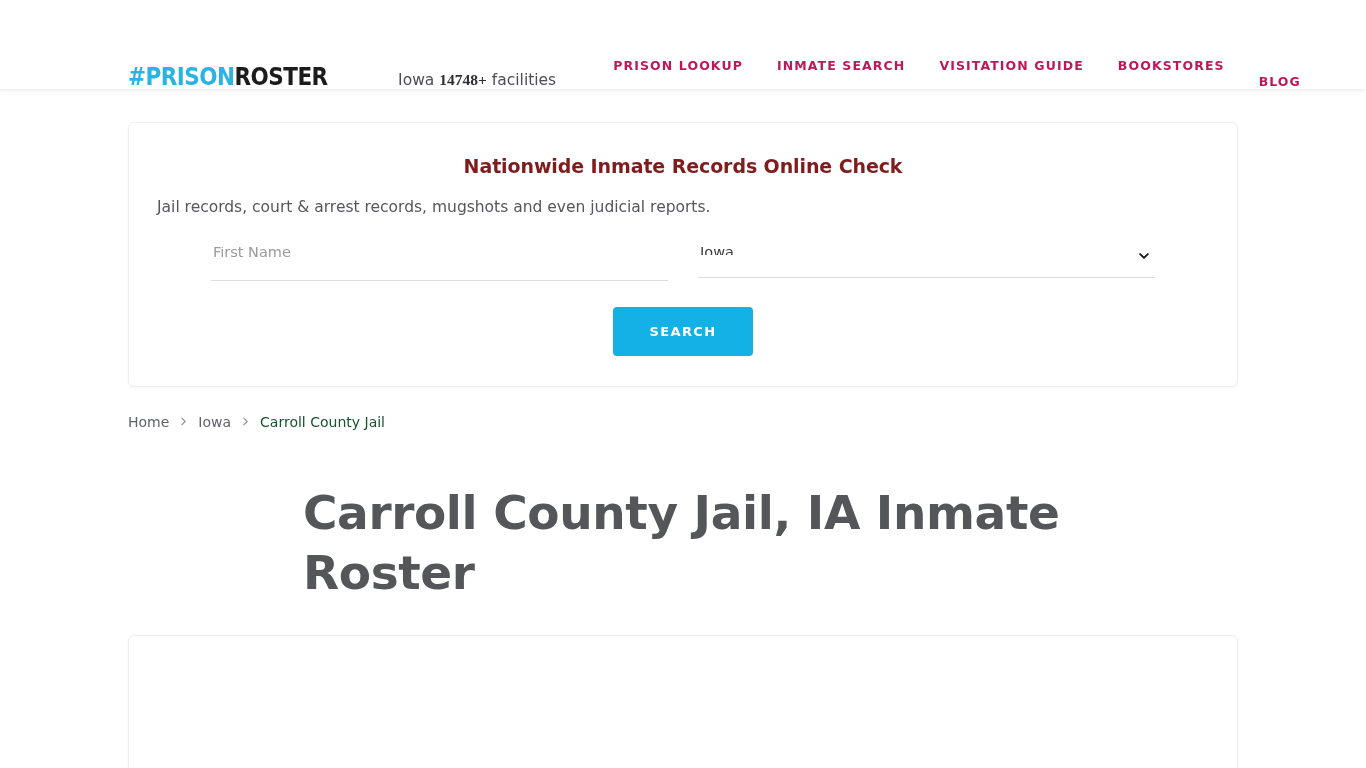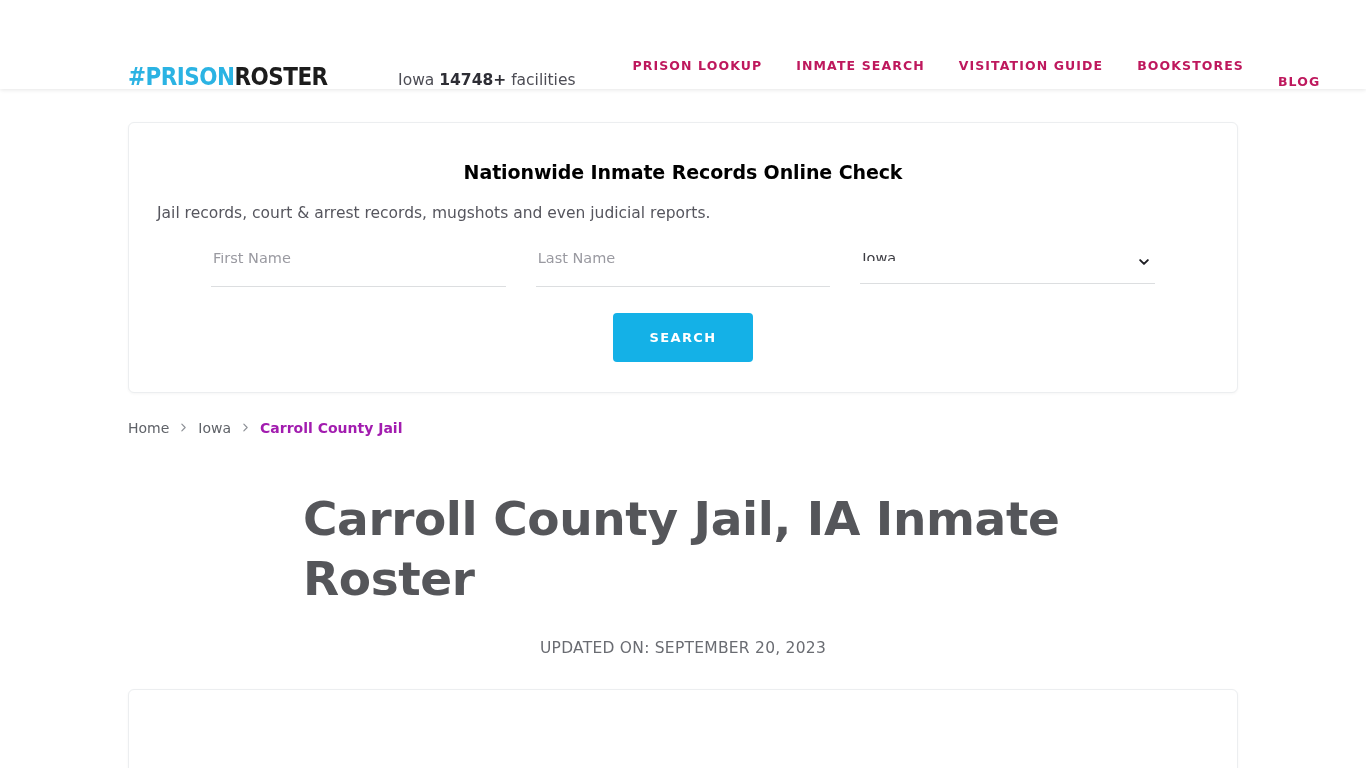--- a/index.html
+++ b/index.html
@@ -46,21 +46,21 @@
   .logo .logo-hash { color: #2bb3e3; }
   .logo .logo-roster { color: #1c1c1c; }
 
   .facilities-count {
     font-size: 15.5px;
     color: #4d4d55;
     white-space: nowrap;
     margin-right: 40px;
     font-weight: 400;
   }
-  .facilities-count b { font-weight: 700; color: #2e2e35; }
+  .facilities-count b { font-weight: 700; color: #2e2e35; font-family: Liberation Serif, serif; }
 
   .main-nav {
     display: flex;
     align-items: center;
     gap: 0px;
   }
   .nav-link {
     font-size: 12.5px;
     letter-spacing: 1.1px;
     font-weight: 600;
@@ -85,22 +85,22 @@
     background: #ffffff;
     border: 1px solid #eceef0;
     border-radius: 6px;
     box-shadow: 0 1px 3px rgba(0,0,0,0.04);
     padding: 24px 28px 30px 28px;
   }
   .search-title {
     text-align: center;
     font-size: 19px;
     font-weight: 700;
-    color: #000000;
-    margin: 14px 0 0 0;
+    color: #7f1d1d;
+    margin: 8px 0 0 0;
     letter-spacing: -0.1px;
   }
   .search-subtitle {
     font-size: 15.5px;
     color: #56565e;
     margin: 21px 0 0 0;
     font-weight: 400;
   }
 
   .search-fields {
@@ -174,22 +174,22 @@
     align-items: center;
     margin-top: 27px;
     font-size: 14px;
   }
   .crumb {
     color: #5f6268;
     text-decoration: none;
     font-weight: 400;
   }
   .crumb.current {
-    color: #a21caf;
-    font-weight: 700;
+    color: #14532d;
+    font-weight: 400;
   }
   .crumb-sep {
     margin: 0 9px;
     color: #8d9096;
     display: inline-flex;
     align-items: center;
   }
 
   
   .page-title {
@@ -251,23 +251,20 @@
   <section class="search-card">
     <h2 class="search-title">Nationwide Inmate Records Online Check</h2>
     <p class="search-subtitle">Jail records, court &amp; arrest records, mugshots and even judicial reports.</p>
 
     <div class="search-fields">
 
       <div class="field">
         <input class="txt" type="text" placeholder="First Name" style="">
       </div>
 
-      <div class="field">
-        <input class="txt" type="text" placeholder="Last Name" style="">
-      </div>
 
       <div class="field sel-wrap">
         <select class="sel">
           <option>Iowa</option>
         </select>
         <span class="sel-arrow">
           <svg viewBox="0 0 16 16" width="14" height="14" aria-hidden="true">
             <path d="M3.6 5.8 L8 10.2 L12.4 5.8" fill="none" stroke="currentColor" stroke-width="2.2" stroke-linecap="round" stroke-linejoin="round"></path>
           </svg>
         </span>
@@ -290,17 +287,16 @@
     <a class="crumb" href="#">Iowa</a>
     <span class="crumb-sep">
       <svg viewBox="0 0 16 16" width="11" height="11" aria-hidden="true">
         <path d="M5.6 3.2 L10.4 8 L5.6 12.8" fill="none" stroke="currentColor" stroke-width="1.7" stroke-linecap="round" stroke-linejoin="round"></path>
       </svg>
     </span>
     <span class="crumb current">Carroll County Jail</span>
   </nav>
 
   <h1 class="page-title">Carroll County Jail, IA Inmate Roster</h1>
-  <div class="updated-on">UPDATED ON: SEPTEMBER 20, 2023</div>
 
   <section class="content-card"></section>
 
 </div>
 
 </body></html>

